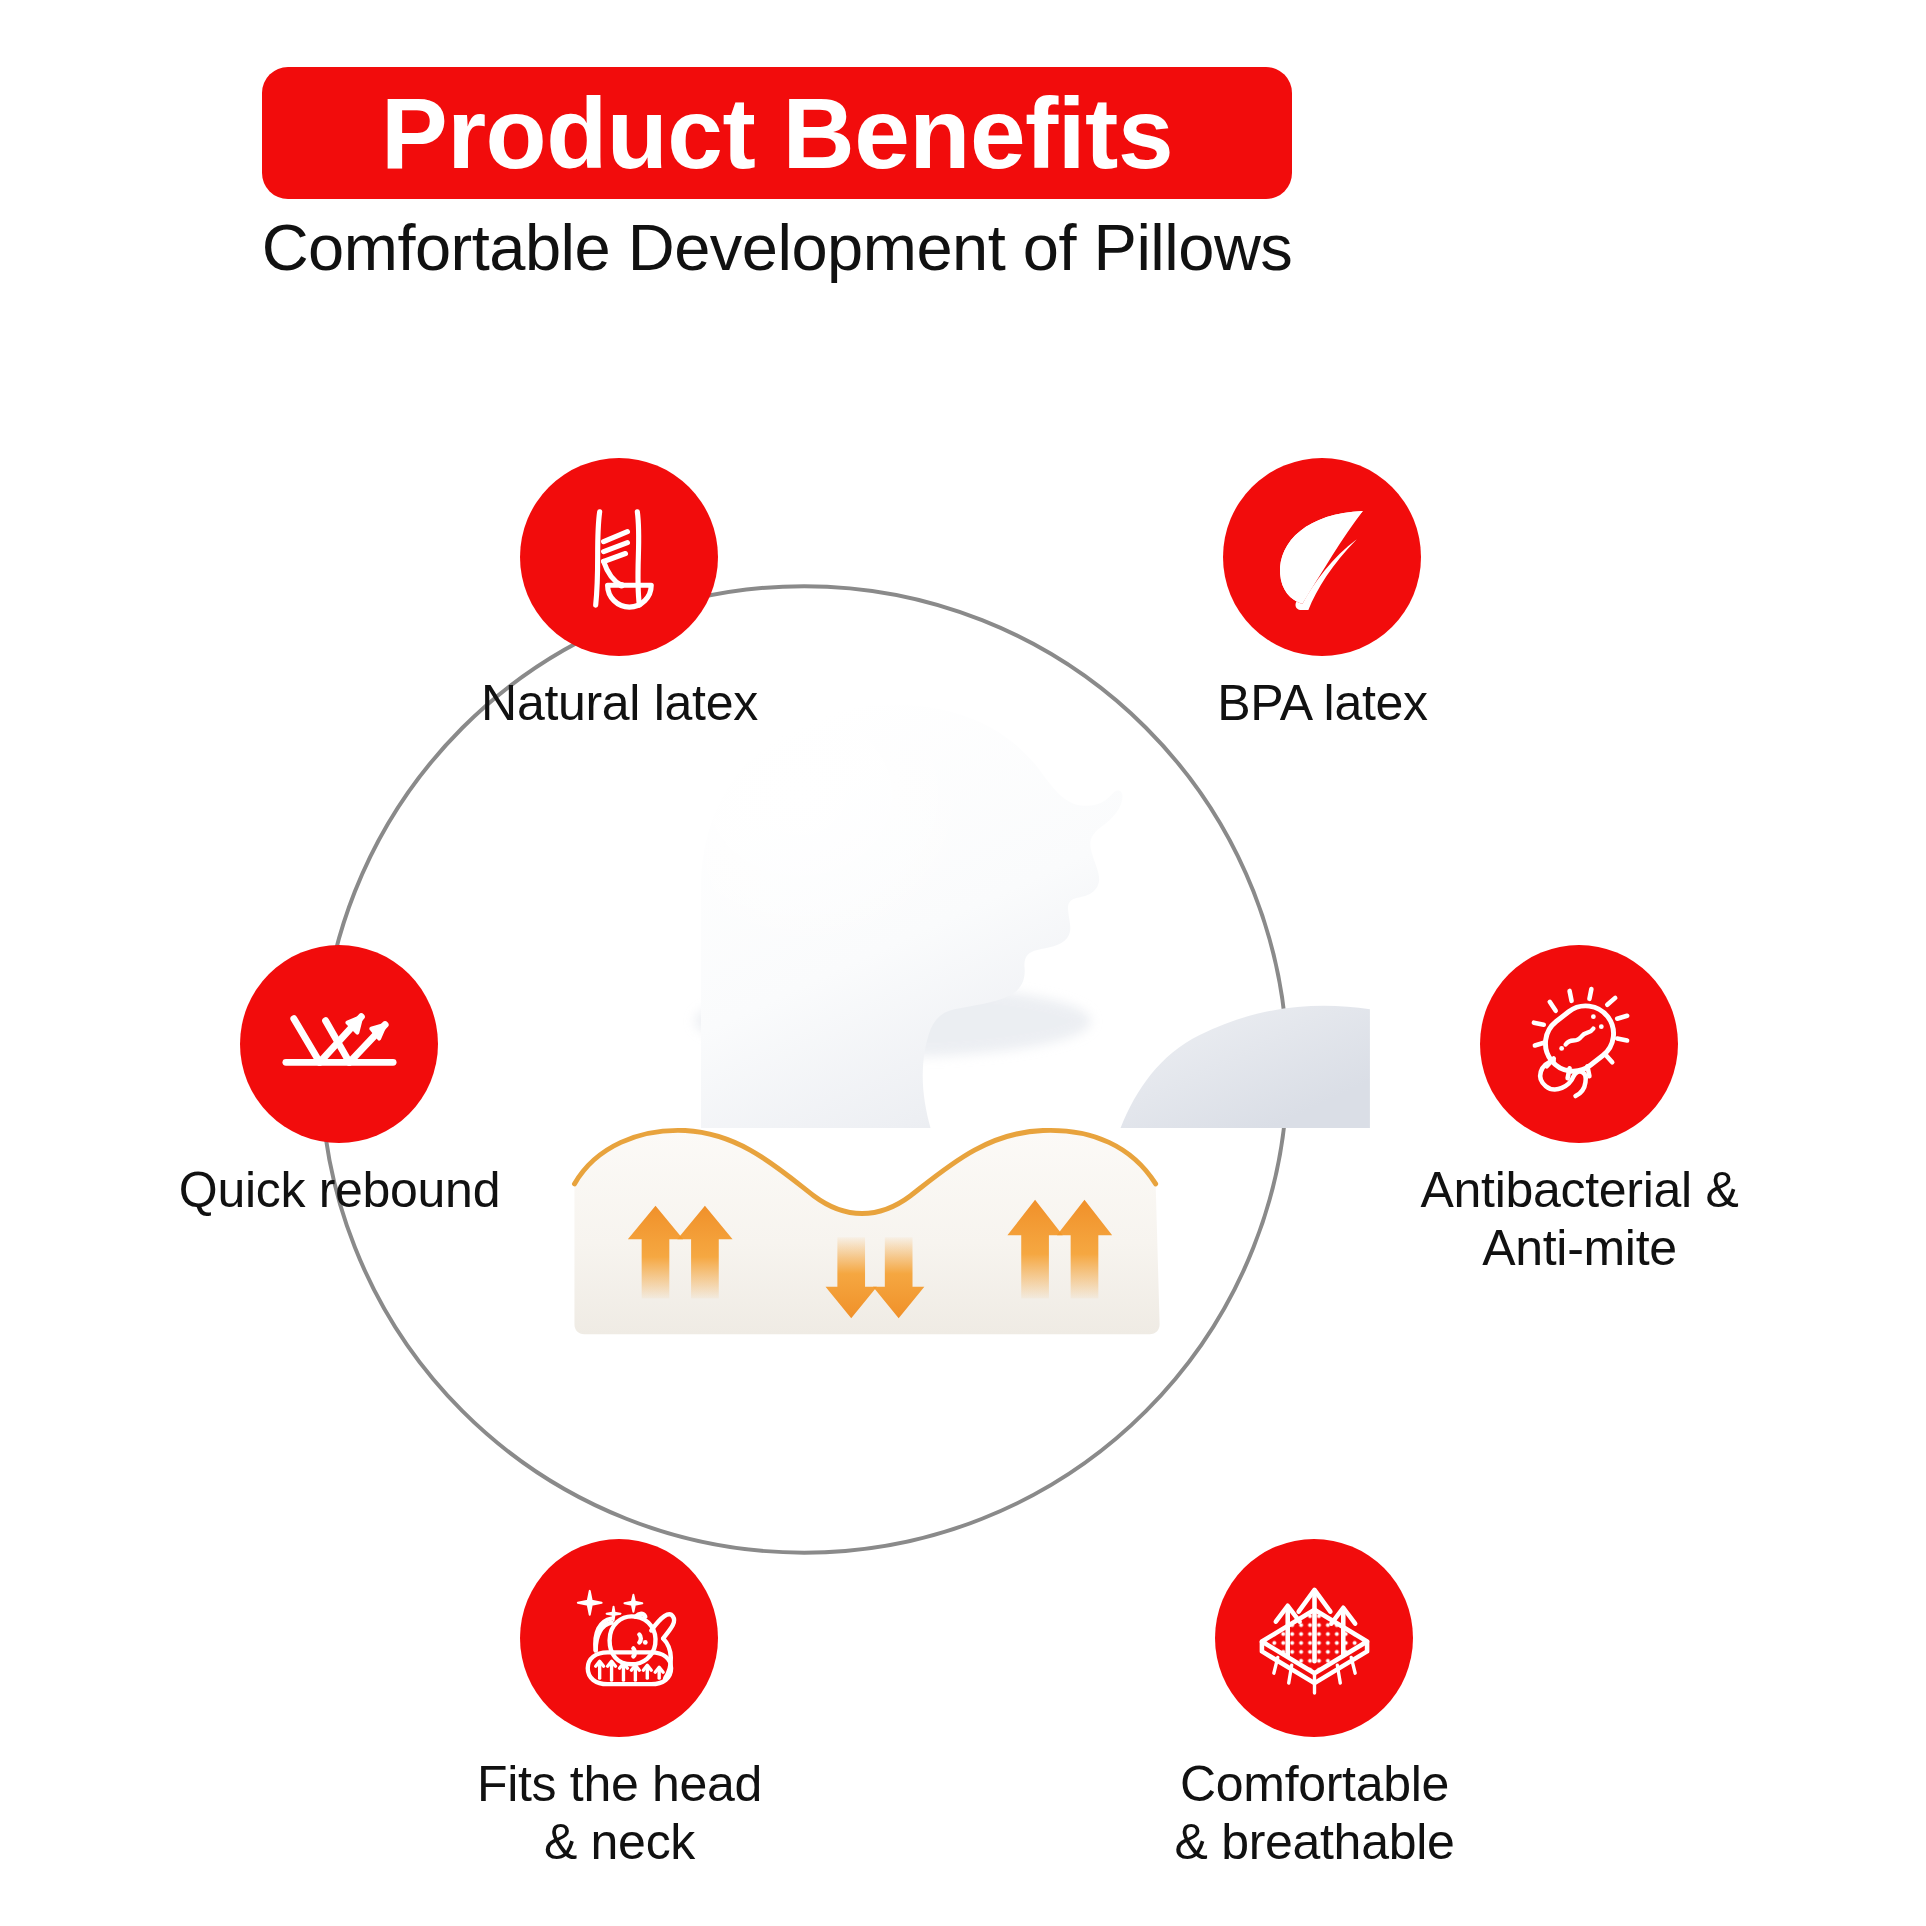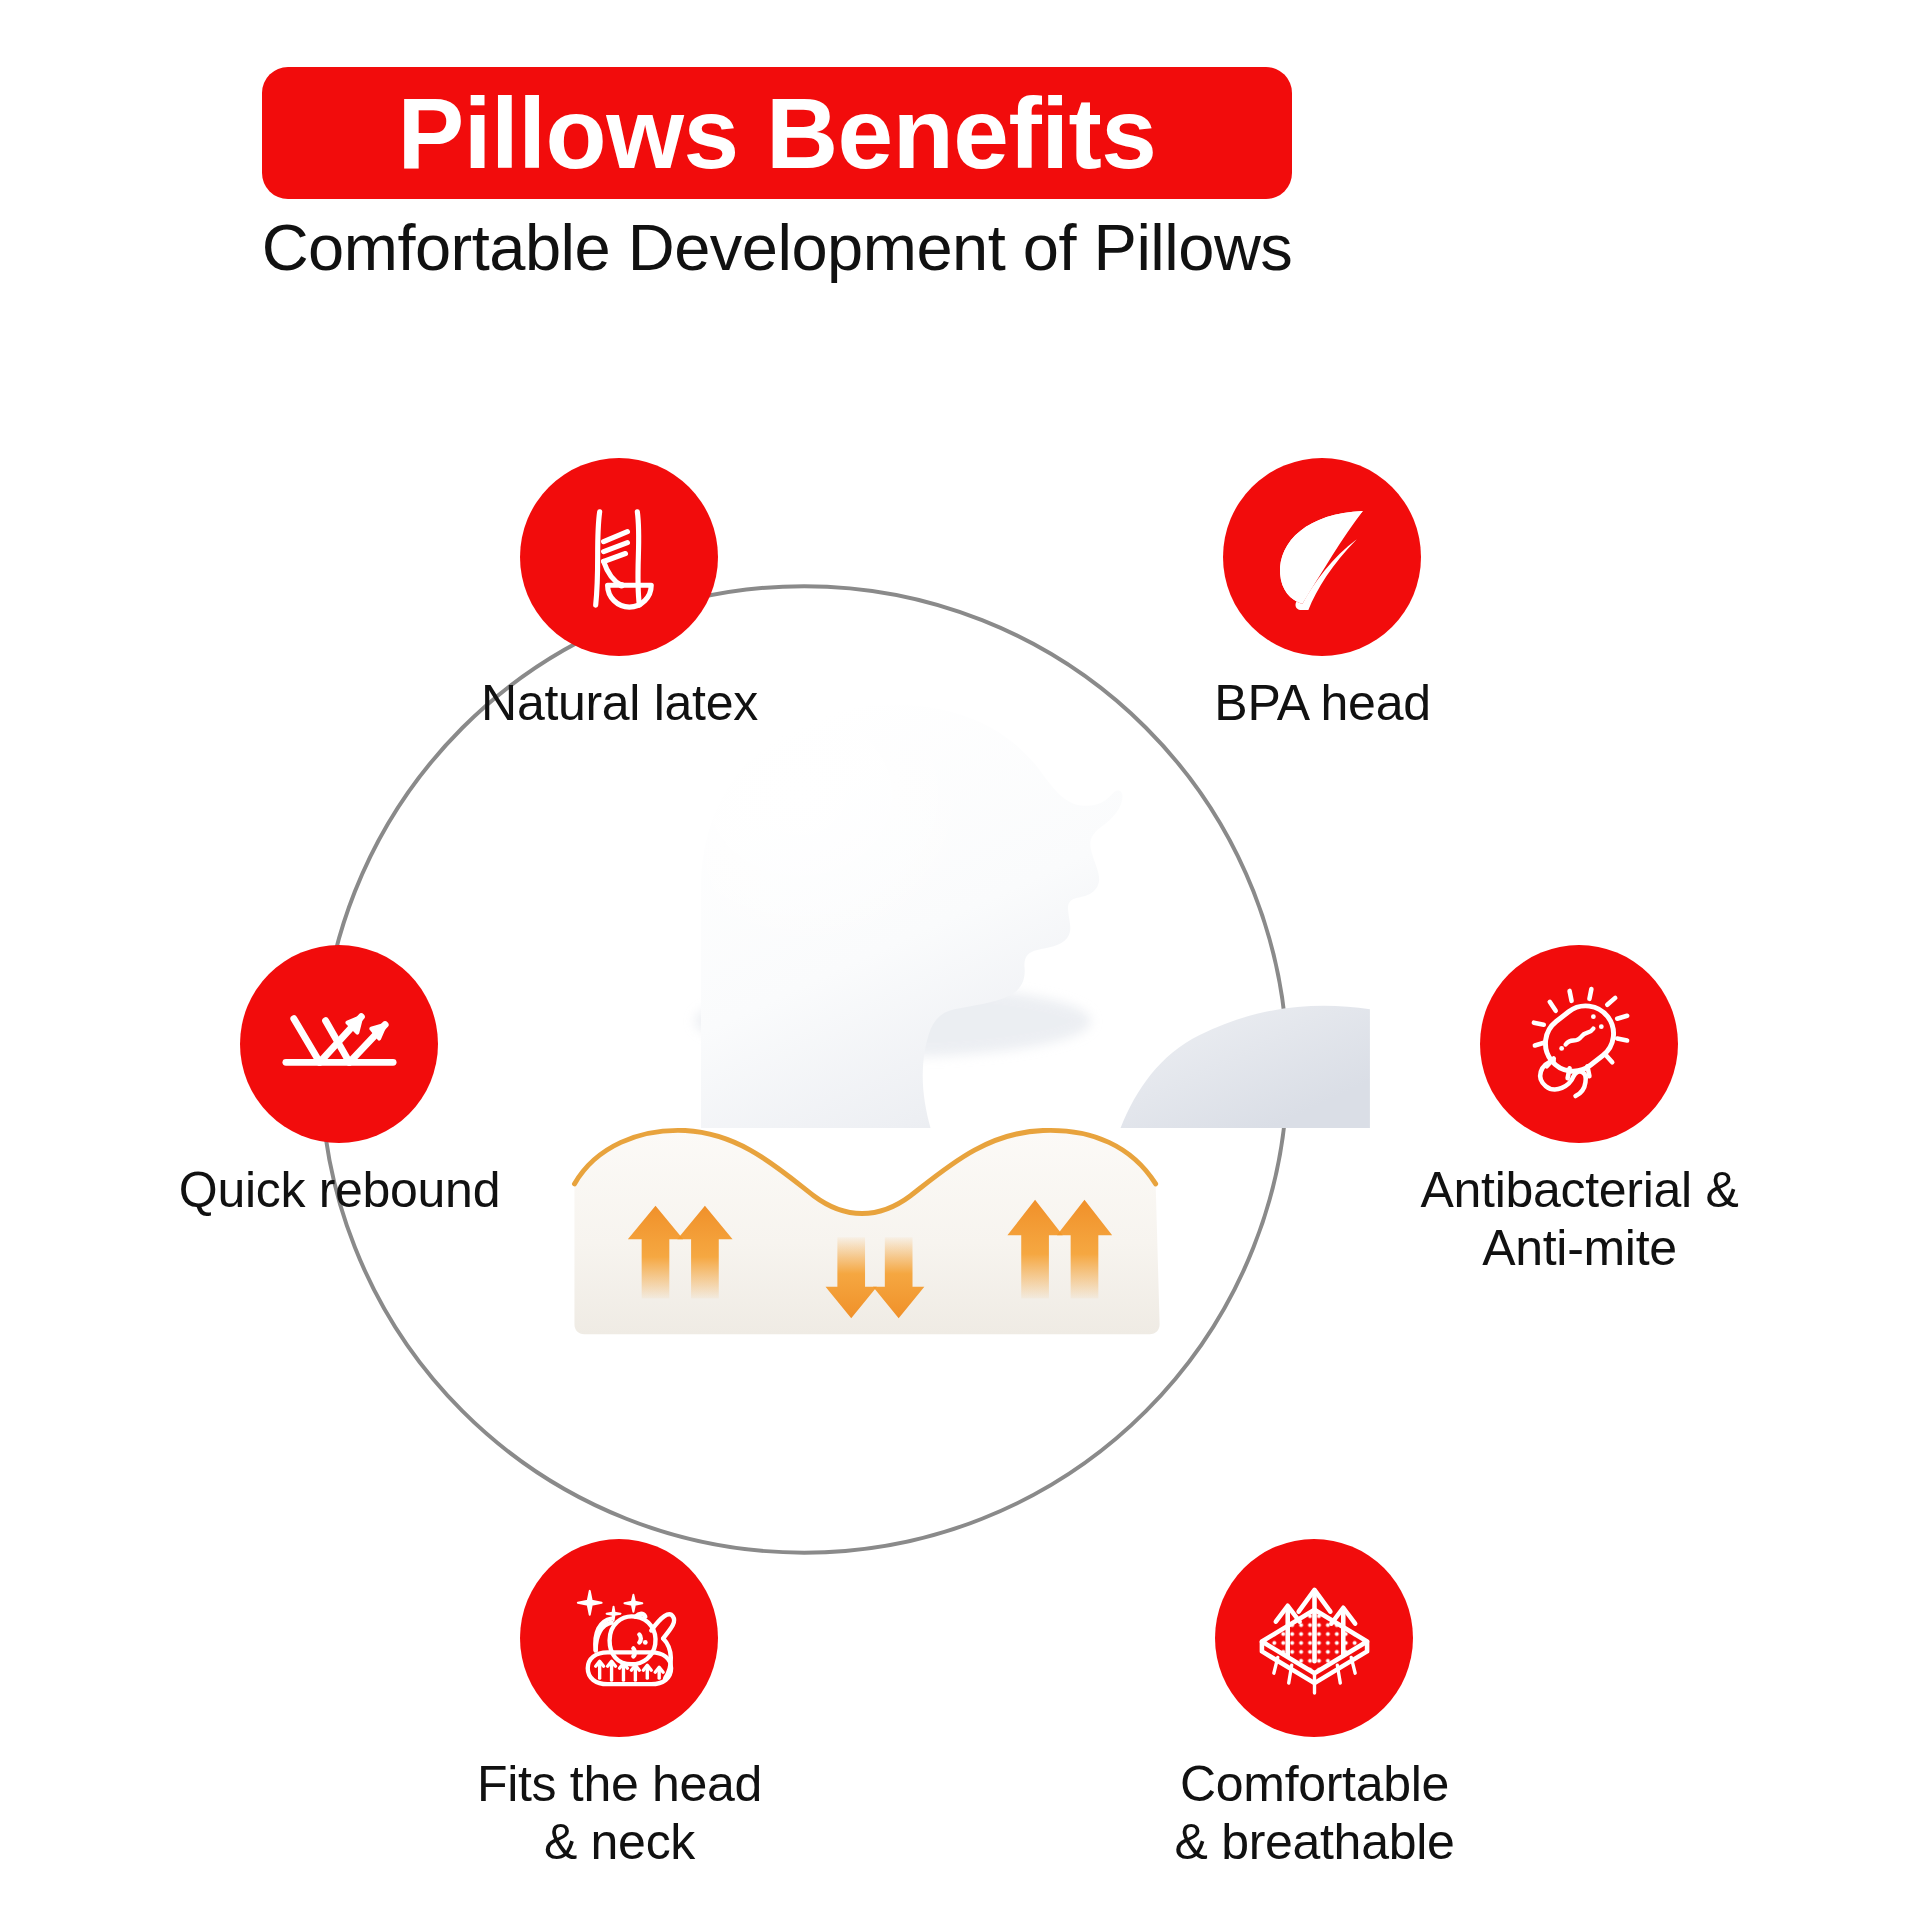--- a/index.html
+++ b/index.html
@@ -73,21 +73,21 @@
   
   .center-art{position:absolute;left:554px;top:653px;width:832px;height:475px;}
   .pillow-art{position:absolute;left:554px;top:1089px;width:693px;height:257px;}
 </style>
 </head>
 <body>
 
 <div id="root">
 
   <div class="title-banner">
-    <span class="title-text">Pillows Benefits</span>
+    <span class="title-text">Product Benefits</span>
   </div>
   <div class="subtitle">Comfortable Development of Pillows</div>
 
   <div class="stage">
 
     <svg class="ring-svg" width="1927" height="1927" viewBox="0 0 1946 1946">
       <circle cx="800" cy="1080" r="488" fill="none" stroke="#8A8A8A" stroke-width="4"></circle>
     </svg>
 
     <svg class="center-art" width="832" height="475" viewBox="0 0 840 480">
@@ -219,21 +219,21 @@
 
           <path d="M100 14 C46 16, 16 44, 18 76 C19 92, 28 102, 40 106
                    C52 84, 70 60, 94 42
                    C70 66, 54 92, 46 112
                    L38 112 C34 112, 32 108, 34 104
                    C62 58, 86 30, 100 14 Z" fill="#FFFFFF"></path>
           <path d="M100 14 C46 16, 16 44, 18 76 C19 92, 28 102, 40 106
                    C60 74, 80 40, 100 14 Z" fill="#FFFFFF"></path>
         </svg>
       </div>
-      <div class="node-label label-below">BPA head</div>
+      <div class="node-label label-below">BPA latex</div>
     </div>
 
     <div class="node" style="left:327px;top:1044px;">
       <div class="bubble">
         <svg width="123" height="123" viewBox="0 0 124 124">
           <g stroke="#FFFFFF" stroke-width="7" stroke-linecap="round" fill="none">
 
             <path d="M8 80 L116 80"></path>
 
             <path d="M16 36 L42 80"></path>

